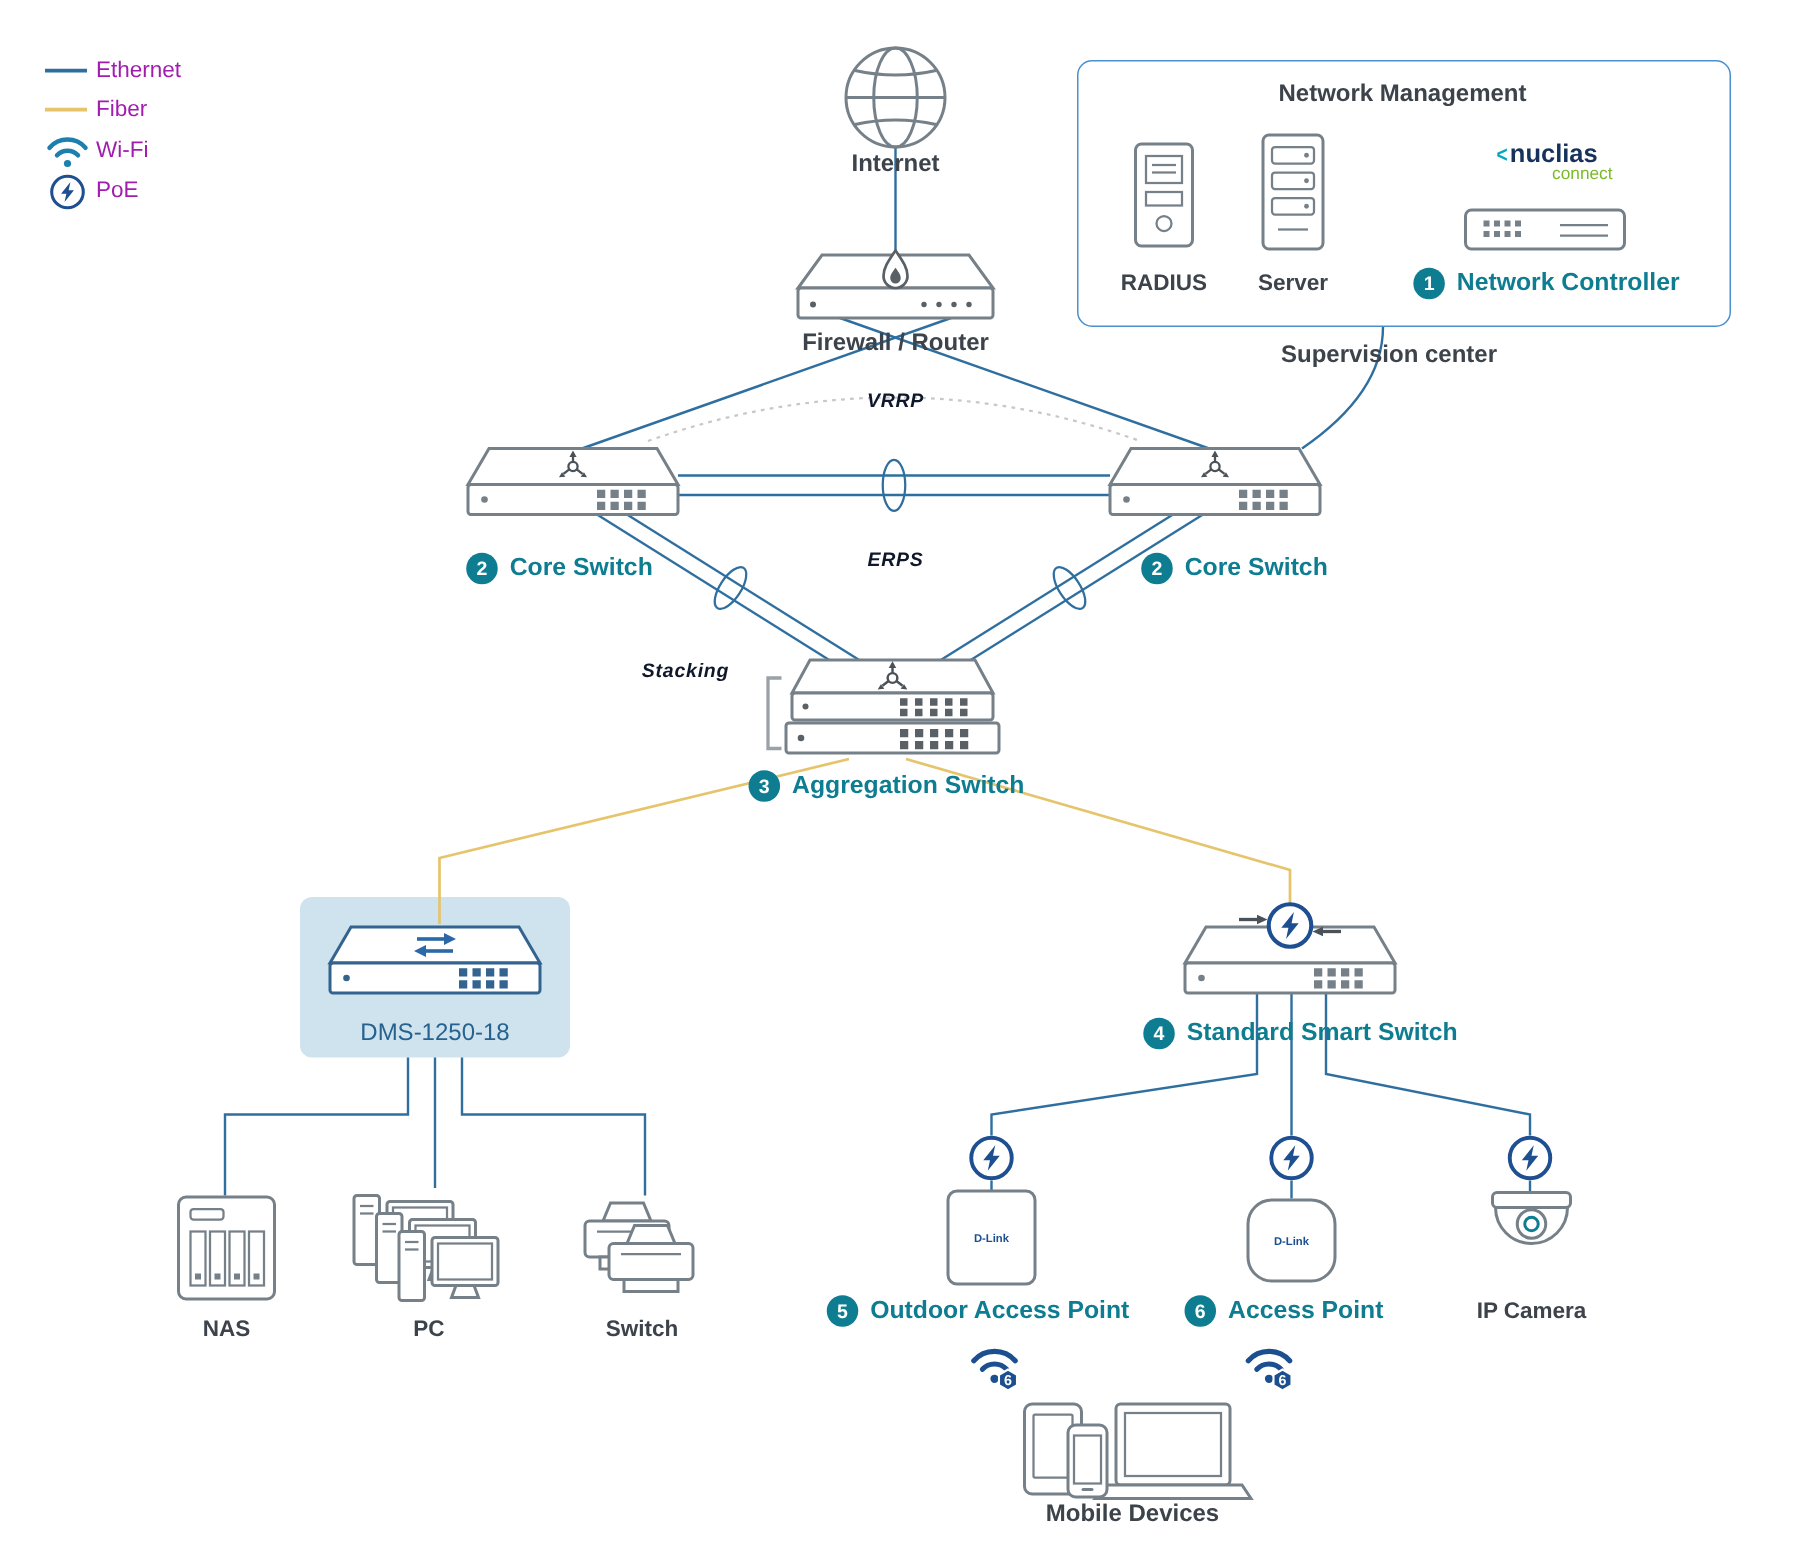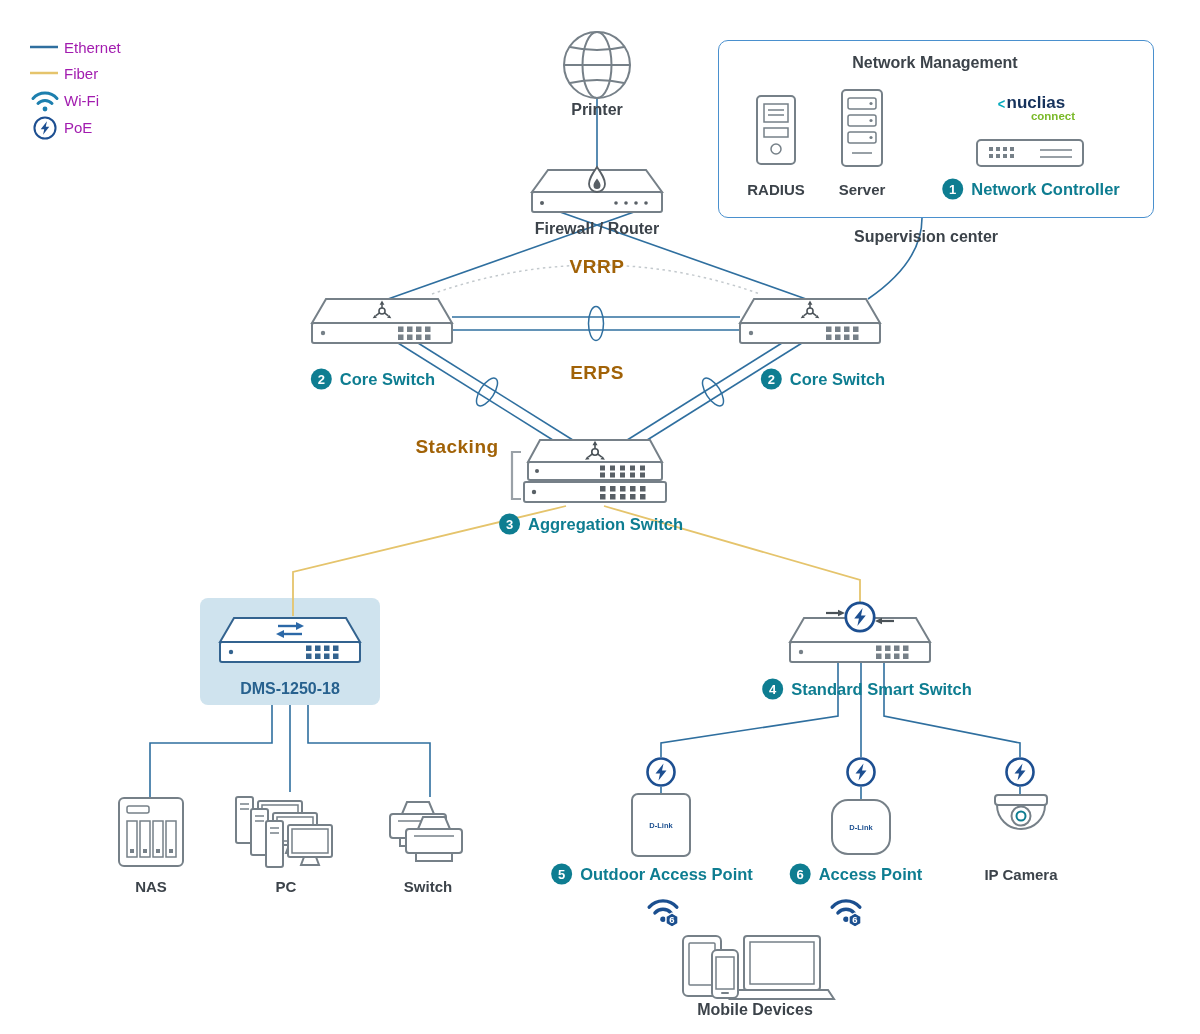--- a/index.html
+++ b/index.html
@@ -5,40 +5,40 @@
   * { margin:0; padding:0; box-sizing:border-box; }
   html,body { background:#fff; }
   body { font-family:"Liberation Sans", sans-serif; }
   .canvas { position:relative; width:1200px; height:1034px; background:#fff; overflow:hidden; }
   .layer { position:absolute; left:0; top:0; }
   svg text { font-family:"Liberation Sans", sans-serif; }
 
   .lbl { position:absolute; transform:translate(-50%,-50%); white-space:nowrap;
          font-size:16px; font-weight:600; color:#3c434a;text-align:center; }
   .lbl.sm { font-size:15px; }
-  .lbl.muted { color:#a16207; font-weight:700; font-size:19px; letter-spacing:.5px; }
-  .lbl.blue { color:#27618e; font-weight:700; }
+  .lbl.muted { color:#0f172a; font-weight:700; font-size:13px; letter-spacing:.5px;font-style:italic; }
+  .lbl.blue { color:#27618e; font-weight:400; }
 
   .node-row { position:absolute; transform:translate(-50%,-50%); display:flex; align-items:center;
               gap:8px; white-space:nowrap; color:#0e7d91; font-weight:700; font-size:16.5px; }
   .badge { width:21px; height:21px; border-radius:50%; background:#0e7d91; color:#fff;
            font-size:13px; font-weight:700; display:flex; align-items:center; justify-content:center;
            flex:0 0 auto; }
 
   .legend-label { position:absolute; transform:translateY(-50%); font-size:15px; font-weight:500;
                   color:#a21caf; white-space:nowrap; }
 
   .nm-box { position:absolute; left:718px; top:40px; width:436px; height:178px;
             border:1.6px solid #4a90ce; border-radius:10px; }
 
   .nuclias { position:absolute; left:981px; top:93px; width:100px; }
   .nuclias-top { font-size:17px; font-weight:700; color:#16325c; display:flex;
                  align-items:center; justify-content:center; gap:1px; }
   .nuclias-top .chev { color:#00a9bc; font-weight:700; font-size:15px; transform:scaleX(.85); }
-  .nuclias-sub { font-size:11.5px; font-weight:700; color:#7ab929; text-align:right;
+  .nuclias-sub { font-size:11.5px; font-weight:400; color:#7ab929; text-align:right;
                  margin-top:-3px; padding-right:6px; }
 </style>
 </head>
 <body>
 
 <div class="canvas">
 
   <svg class="layer" width="1200" height="1034" viewBox="0 0 1200 1034">
 
     <defs>
@@ -346,21 +346,21 @@
       <span>nuclias</span>
     </div>
     <div class="nuclias-sub">connect</div>
   </div>
 
   <div class="legend-label" style="left:64px;top:47px">Ethernet</div>
   <div class="legend-label" style="left:64px;top:73px">Fiber</div>
   <div class="legend-label" style="left:64px;top:100px">Wi-Fi</div>
   <div class="legend-label" style="left:64px;top:127px">PoE</div>
 
-  <div class="lbl" style="left:597px;top:110px">Printer</div>
+  <div class="lbl" style="left:597px;top:110px">Internet</div>
   <div class="lbl" style="left:597px;top:229px">Firewall / Router</div>
 
   <div class="lbl" style="left:935px;top:63px">Network Management</div>
   <div class="lbl sm" style="left:776px;top:189px">RADIUS</div>
   <div class="lbl sm" style="left:862px;top:189px">Server</div>
 
   <div class="node-row" style="left:1031px;top:189px">
     <span class="badge">1</span>
     <span>Network Controller</span>
   </div>

